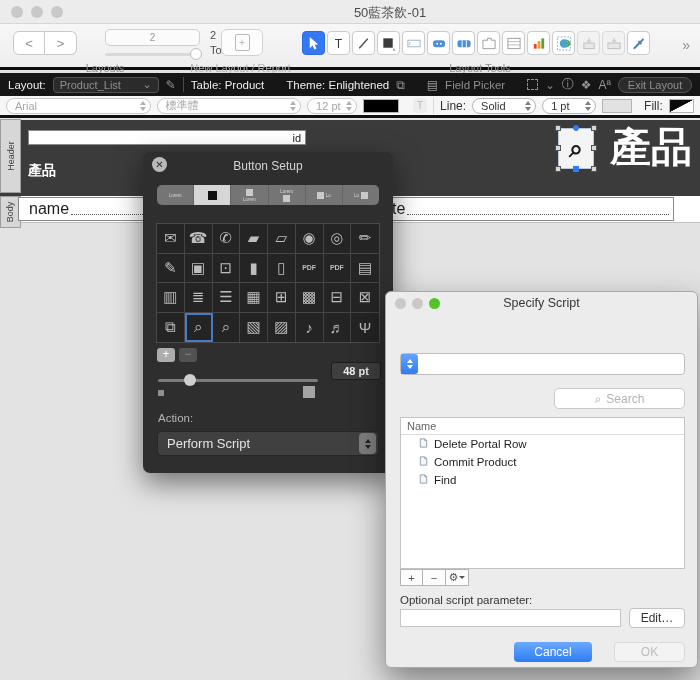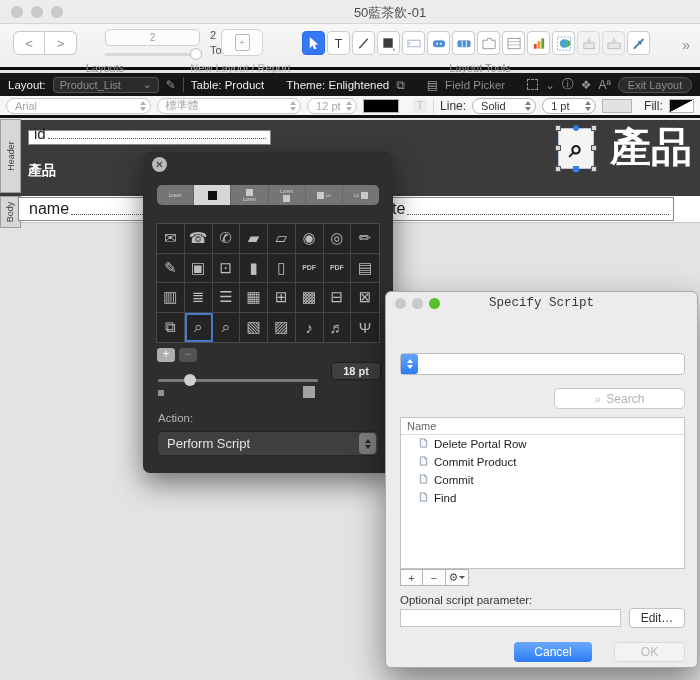--- a/index.html
+++ b/index.html
@@ -64,21 +64,21 @@
   .canvas { position:absolute; top:117px; left:0; width:700px; height:563px; background:#e3e3e3; border-top:1px solid #101010; }
   .header-band { position:absolute; top:2px; left:0; width:700px; height:76px; background:#3b3b3b; }
   .body-band { position:absolute; top:78px; left:0; width:700px; height:27px; background:#ffffff; border-bottom:1px solid #c3c3c3; }
   .part-strip { position:absolute; left:0; top:0; width:21px; height:563px; }
   .part-tab { position:absolute; left:0; width:21px; background:#d7d7d7; border:1px solid #9d9d9d; display:flex; align-items:center; justify-content:center; }
   .part-tab span { transform:rotate(-90deg); font-size:9px; color:#3f3f3f; white-space:nowrap; }
   .tab-header { top:1px; height:74px; }
   .tab-body { top:78px; height:32px; }
   .fieldbox { position:absolute; background:#fff; border:1px solid #8a8a8a; display:flex; align-items:flex-end; padding:1px 4px 2px 5px; }
   .leader { flex:1; border-bottom:1px dotted #555; margin:0 0 3px 2px; }
-  .f-id { left:28px; top:12px; width:243px; height:15px; font-size:15px; color:#222; }
+  .f-id { left:28px; top:12px; width:278px; height:15px; font-size:11px; color:#222;flex-direction:column; }
   .f-name { left:18px; top:79px; width:292px; height:24px; font-size:16px; color:#1c1c1c; padding-left:10px; }
   .f-partial { left:386px; top:79px; width:288px; height:24px; font-size:16px; color:#1c1c1c; }
   .hdr-title { position:absolute; left:28px; top:44px; font-size:14px; font-weight:bold; color:#fff; }
   .big-title { position:absolute; left:610px; top:2px; font-size:41px; font-weight:bold; color:#fff; }
   .search-btn { position:absolute; left:558px; top:10px; width:36px; height:41px; background:#f4f4f4; border:1px solid #b9c6d8; display:flex; align-items:center; justify-content:center; font-size:25px; font-weight:bold; color:#1a1a1a; }
   .handle { position:absolute; width:6px; height:6px; background:#d8d8d8; border:1px solid #555; }
   .handle.blue { background:#2f7cf6; border-color:#2f7cf6; }
   .handle.dot { border-radius:50%; }
 
   
@@ -111,21 +111,21 @@
   .bs-action { position:absolute; left:14px; top:279px; width:222px; height:25px; background:#404040; border:1px solid #262626; border-radius:5px; display:flex; align-items:center; }
   .bs-action .val { flex:1; font-size:13px; color:#e3e3e3; padding-left:9px; }
   .bs-action .stp { width:17px; height:21px; margin-right:2px; background:#7e7e7e; border-radius:4px; display:flex; flex-direction:column; align-items:center; justify-content:center; gap:2px; }
   .bs-action .stp .tri-u { border-bottom-color:#232323; } .bs-action .stp .tri-d { border-top-color:#232323; }
 
   
   .sscript { position:absolute; left:385px; top:291px; width:313px; height:377px; background:#ececec; border:1px solid #a9a9a9; border-radius:6px; box-shadow:0 14px 34px rgba(0,0,0,.45); z-index:10; }
   .ss-titlebar { position:relative; height:22px; }
   .ss-circle { position:absolute; top:6px; width:11px; height:11px; border-radius:50%; background:#c9c9c9; }
   .c1{left:9px;} .c2{left:26px;} .c3{left:43px; background:#56c229;}
-  .ss-title { position:absolute; top:4px; width:100%; text-align:center; font-size:12.5px; color:#373737;font-family:Liberation Mono, monospace; }
+  .ss-title { position:absolute; top:4px; width:100%; text-align:center; font-size:12.5px; color:#373737; }
   .ss-desc { position:absolute; left:14px; top:32px; width:284px; font-size:11.5px; color:#333; line-height:1.4; }
   .mac-select { position:absolute; background:#fff; border:1px solid #bdbdbd; border-radius:4px; display:flex; align-items:center; }
   .mac-select .val { flex:1; font-size:12px; color:#222; padding-left:8px; white-space:nowrap; overflow:hidden; }
   .blue-stp { width:17px; align-self:stretch; background:linear-gradient(#66a5fc,#2d7bf5); border-radius:0 3px 3px 0; display:flex; flex-direction:column; align-items:center; justify-content:center; gap:2px; }
   .blue-stp .tri-u { border-bottom-color:#fff; } .blue-stp .tri-d { border-top-color:#fff; }
   .sel-file { left:14px; top:61px; width:285px; height:22px; }
   .sel-filter { left:14px; top:96px; width:146px; height:21px; }
   .search-field { position:absolute; left:168px; top:96px; width:131px; height:21px; background:#fff; border:1px solid #c8c8c8; border-radius:5px; display:flex; align-items:center; justify-content:center; gap:5px; font-size:12px; color:#b3b3b3; }
   .ss-list { position:absolute; left:14px; top:125px; width:285px; height:152px; background:#fff; border:1px solid #c3c3c3; }
   .ss-list-hdr { height:17px; border-bottom:1px solid #dcdcdc; font-size:11px; color:#666; padding:2px 0 0 6px; }
@@ -364,20 +364,21 @@
         <span class="leader"></span>
       </div>
     <div class="fieldbox f-partial">
         <span>te</span>
         <span class="leader"></span>
       </div>
   </div>
 
   <div class="bsetup">
     <div class="bs-close">✕</div>
+    <div class="bs-title">Button Setup</div>
     <div class="bs-seg" id="bs-seg">
         <div class="seg">
           <span class="tx">Lorem</span>
         </div>
         <div class="seg sel">
           <span class="sq"></span>
         </div>
         <div class="seg">
           <span class="sq"></span>
           <span class="tx">Lorem</span>
@@ -433,21 +434,21 @@
         <div class="cell">♬</div>
         <div class="cell">Ψ</div>
       </div>
     <div class="bs-plus">+</div>
     <div class="bs-minus">−</div>
     <div class="bs-slider">
         <div class="bs-knob"></div>
       </div>
     <div class="bs-sq-s"></div>
     <div class="bs-sq-l"></div>
-    <div class="bs-size">18 pt</div>
+    <div class="bs-size">48 pt</div>
     <div class="bs-action-lbl">Action:</div>
     <div class="bs-action">
       <span class="val">Perform Script</span>
       <span class="stp">
           <span class="tri-u"></span>
           <span class="tri-d"></span>
         </span>
     </div>
   </div>
 
@@ -483,27 +484,20 @@
                 <path d="M2.5 1.5 h5 l2 2 v7 h-7 z" fill="#f4f6f9" stroke="#8d9aa8"></path>
                 <path d="M7.5 1.5 v2 h2" fill="none" stroke="#8d9aa8"></path>
               </svg></span>
             <span>Commit Product</span>
           </div>
           <div class="ss-row">
             <span><svg width="11" height="12" viewBox="0 0 12 12">
                 <path d="M2.5 1.5 h5 l2 2 v7 h-7 z" fill="#f4f6f9" stroke="#8d9aa8"></path>
                 <path d="M7.5 1.5 v2 h2" fill="none" stroke="#8d9aa8"></path>
               </svg></span>
-            <span>Commit</span>
-          </div>
-          <div class="ss-row">
-            <span><svg width="11" height="12" viewBox="0 0 12 12">
-                <path d="M2.5 1.5 h5 l2 2 v7 h-7 z" fill="#f4f6f9" stroke="#8d9aa8"></path>
-                <path d="M7.5 1.5 v2 h2" fill="none" stroke="#8d9aa8"></path>
-              </svg></span>
             <span>Find</span>
           </div>
         </div>
     </div>
     <div class="ss-listbtns">
       <div class="lbtn">+</div>
       <div class="lbtn">−</div>
       <div class="lbtn">
           <span>⚙</span>
           <span class="mini-tri"></span>

